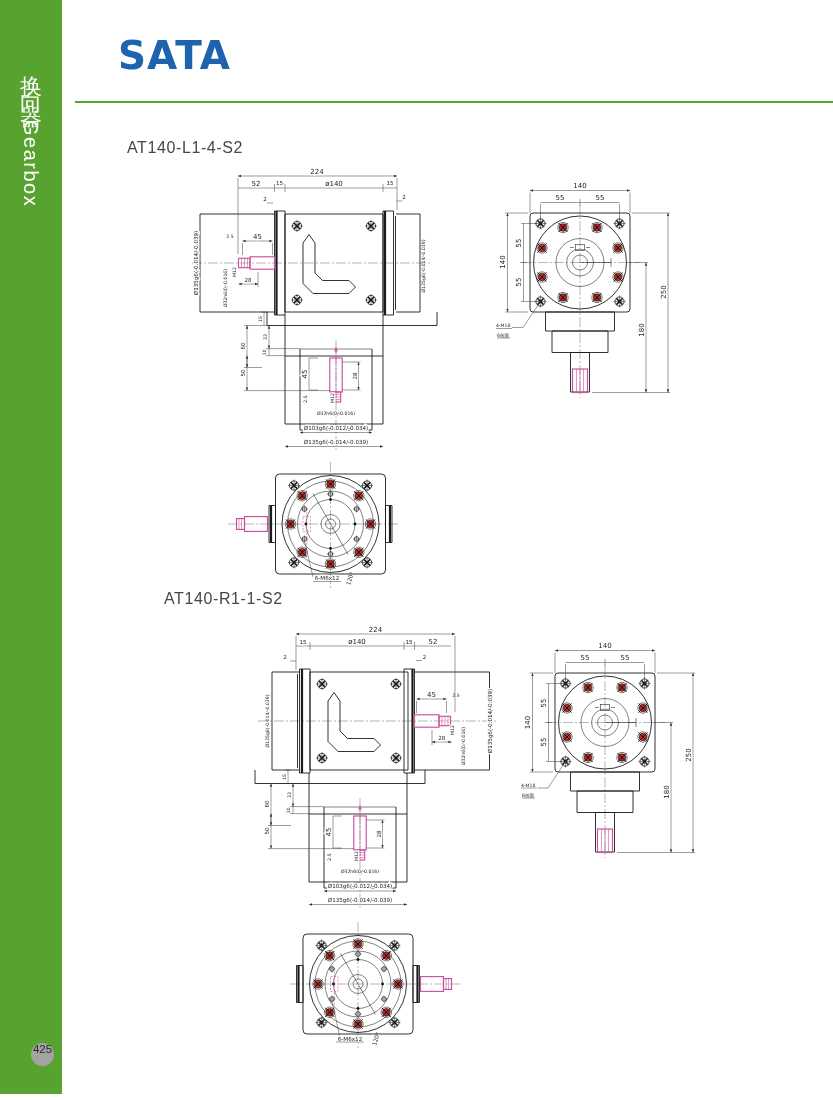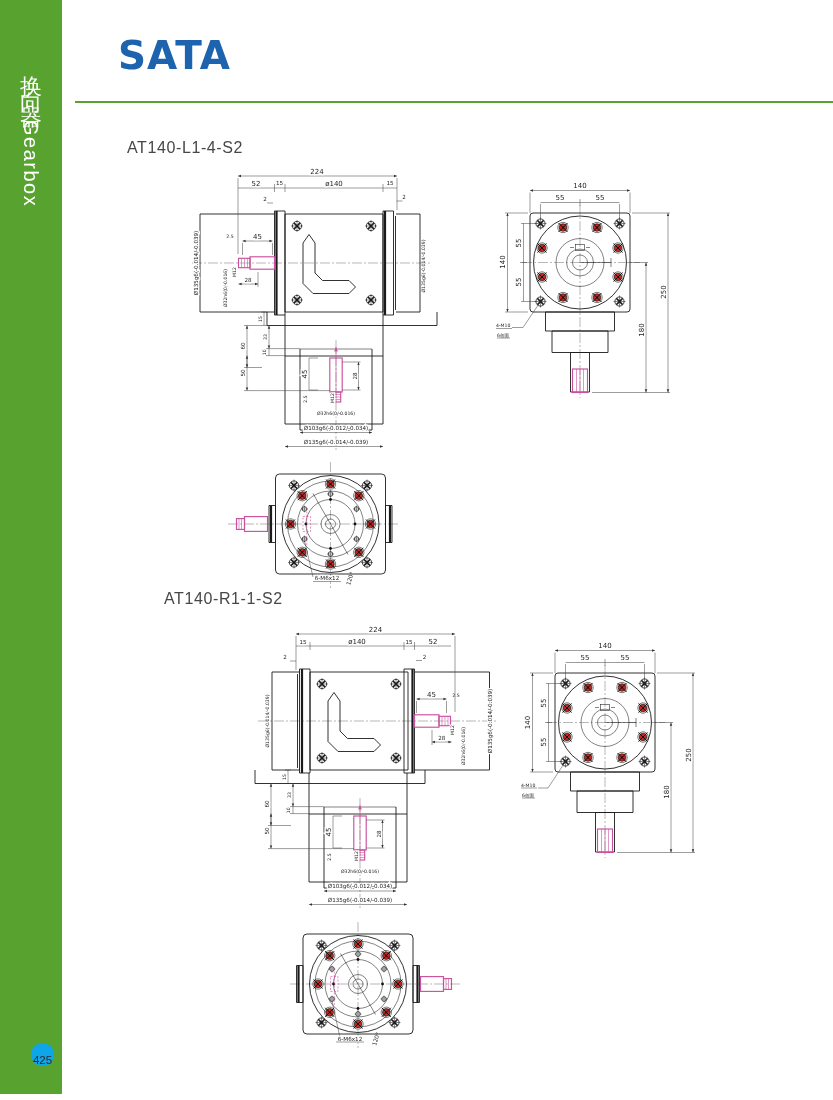--- a/index.html
+++ b/index.html
@@ -4,21 +4,21 @@
 <style>
   html,body{margin:0;padding:0;background:#fff;}
   .page{position:relative;width:833px;height:1100px;background:#fff;overflow:hidden;
         font-family:"Liberation Sans",sans-serif;}
   .sidebar{position:absolute;left:0;top:0;width:62px;height:1094px;background:#58a22f;}
   .sidebar-label{position:absolute;left:50%;top:58px;transform:translateX(-50%);
         writing-mode:vertical-rl;color:#fff;white-space:nowrap;}
   .sidebar-label .cn{font-size:22px;letter-spacing:16px;}
   .sidebar-label .en{font-size:20px;letter-spacing:1.5px;padding-top:14px;}
   .page-badge{position:absolute;left:31px;top:1043px;width:23px;height:23px;border-radius:50%;
-        background:#0ea5e9;display:flex;align-items:flex-end;justify-content:center;
+        background:#a3a3a3;display:flex;align-items:flex-start;justify-content:center;
         font-size:11.5px;color:#2b2b2b;}
   .logo{position:absolute;left:118px;top:33px;font-size:39px;font-weight:bold;
         color:#1e63ae;letter-spacing:1px;font-family:"DejaVu Sans",sans-serif;transform:scaleY(.98);}
   .rule{position:absolute;left:75px;top:101px;width:758px;height:2px;background:#58a22f;}
   .model-title{position:absolute;color:#474747;font-size:16px;letter-spacing:.6px;}
   .t1{left:127px;top:139px;}
   .t2{left:152px;top:590px;margin-left:12px;}
   svg.draw{position:absolute;left:0;top:0;}
   svg.draw .k{stroke:#1b1b1b;stroke-width:.9;fill:none;stroke-linejoin:round;}
   svg.draw .kt{stroke:#1b1b1b;stroke-width:2.2;fill:none;}

